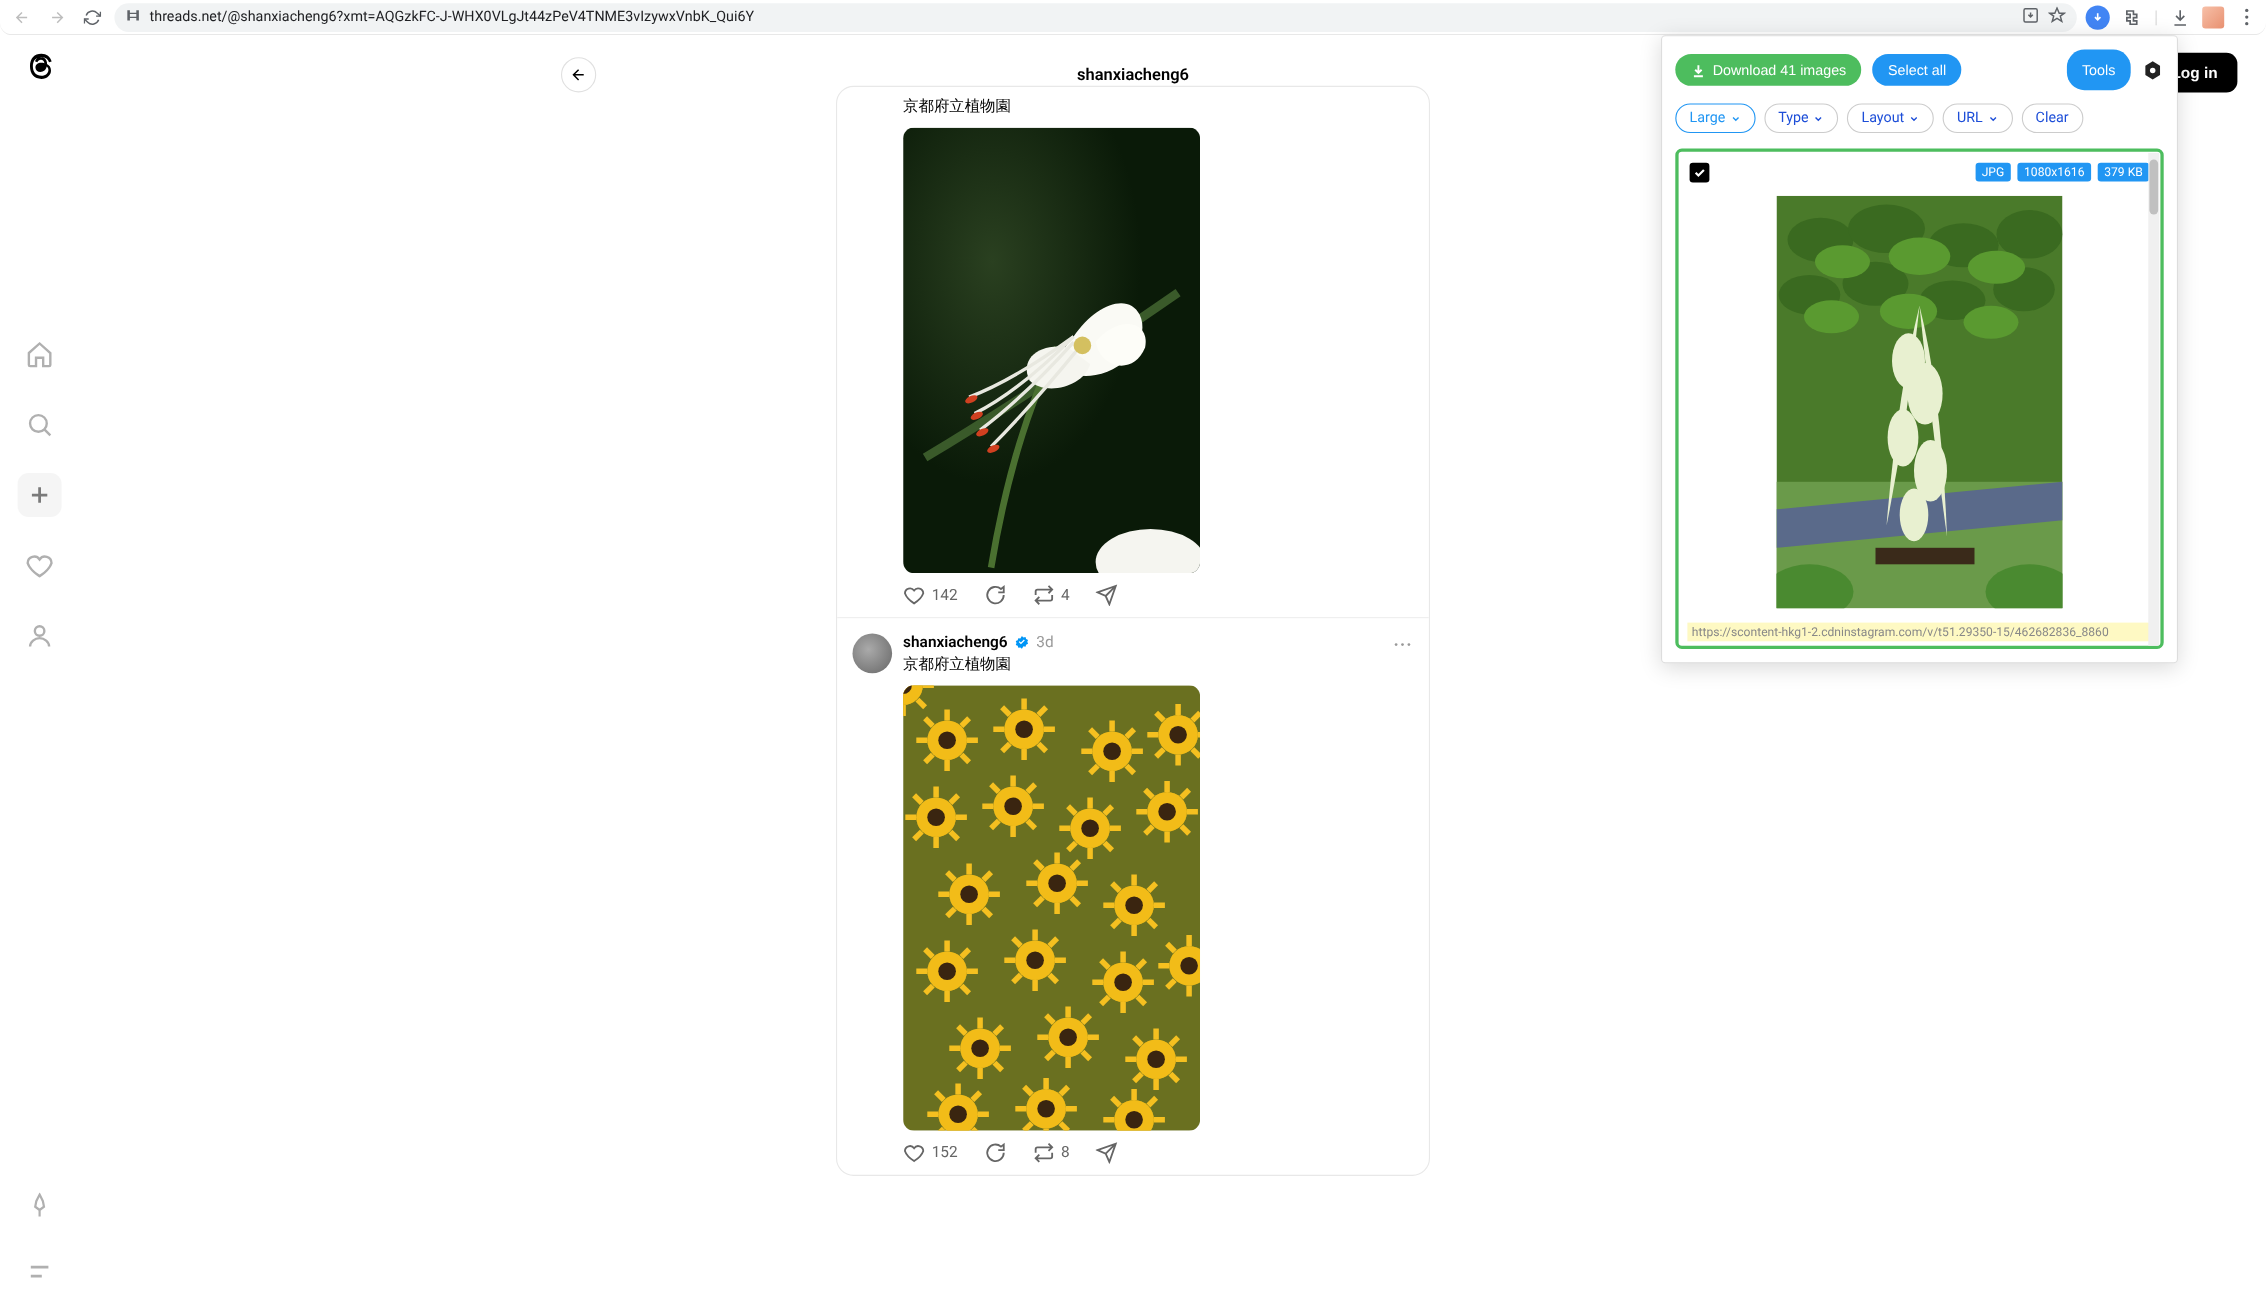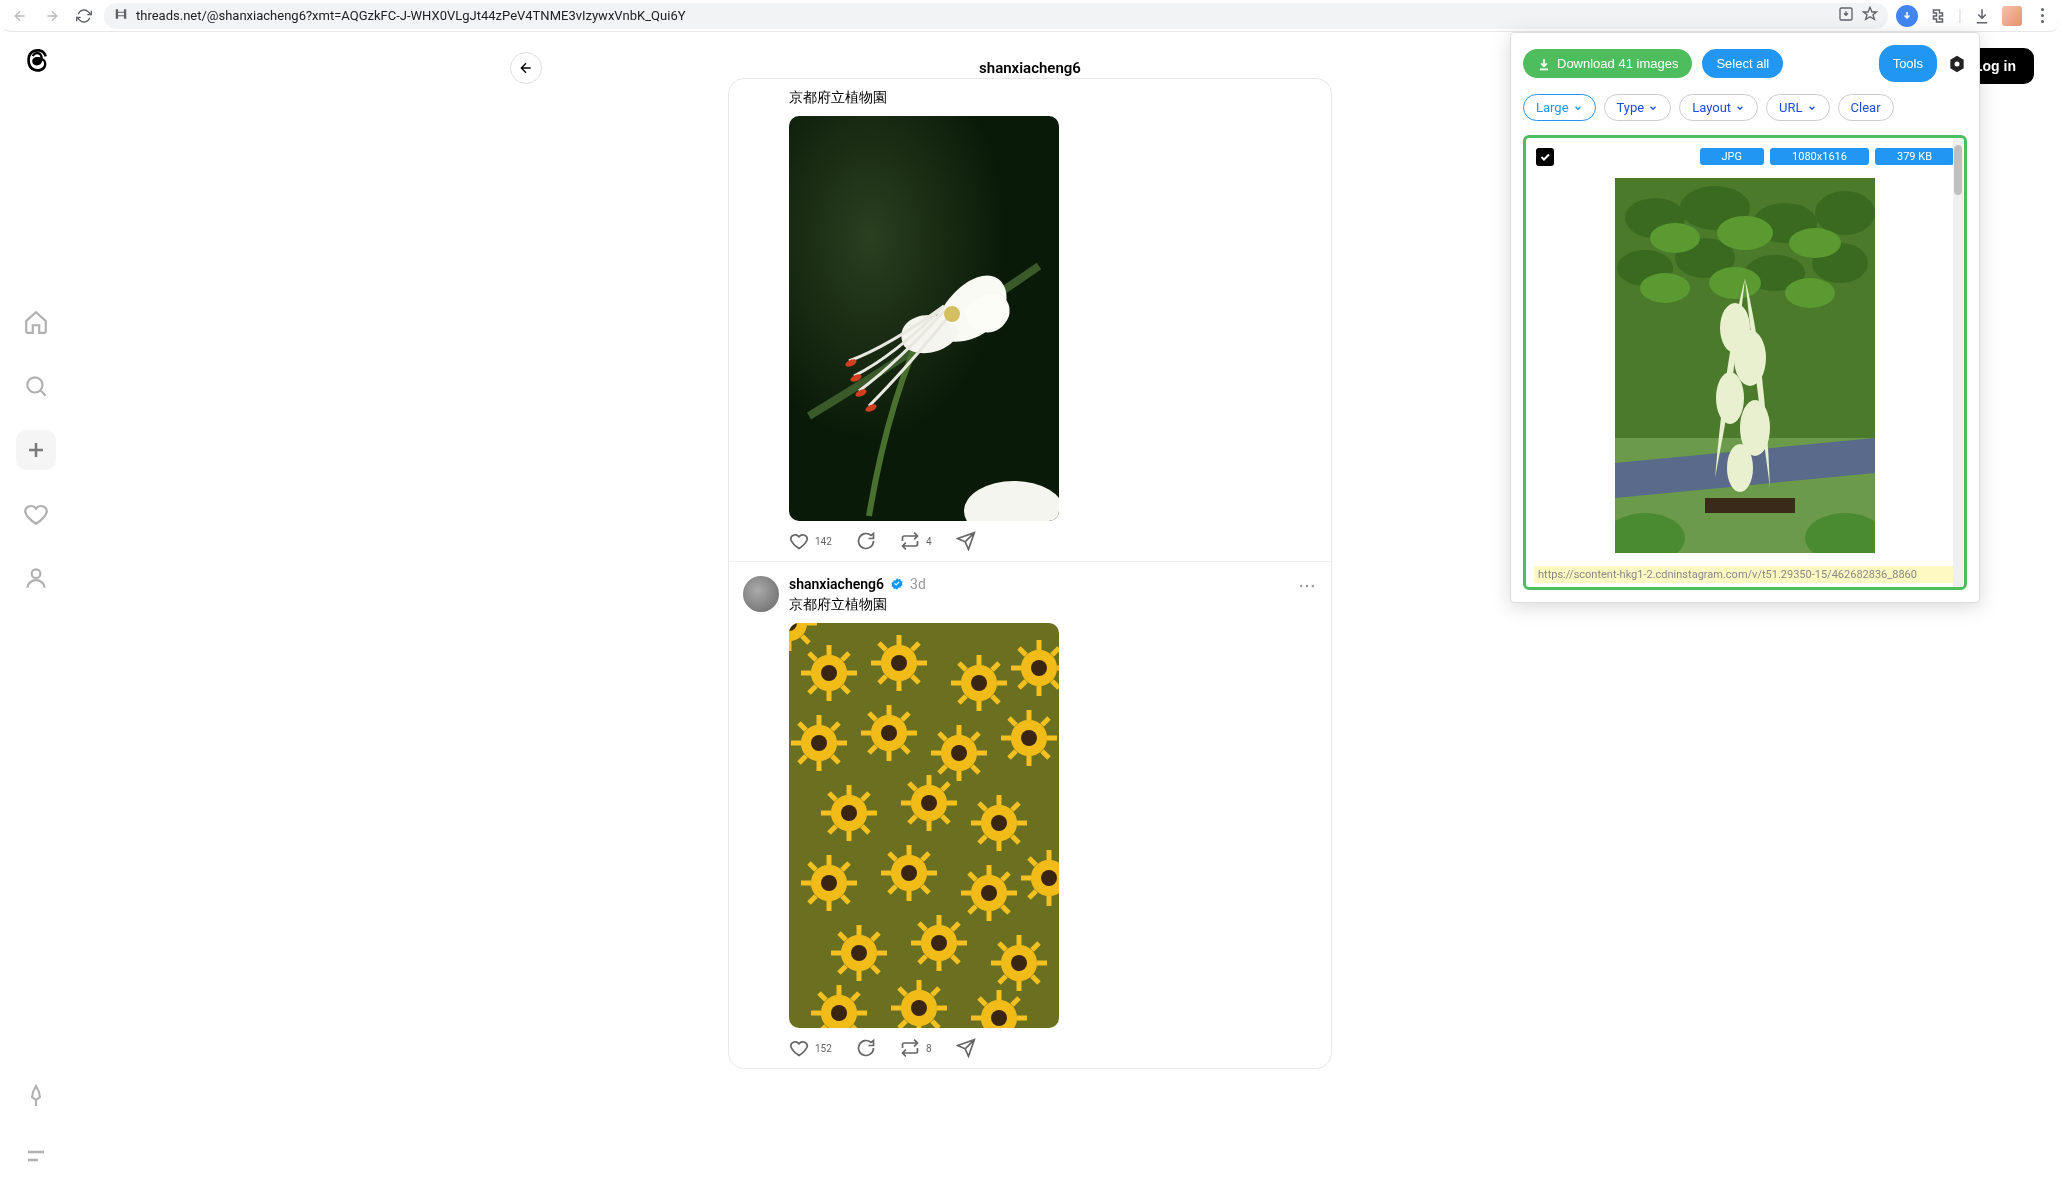--- a/index.html
+++ b/index.html
@@ -30,50 +30,50 @@
 .rail-btn.compose { background: #f5f5f5; color: #7a7a7a; }
 .rail-bottom { position: absolute; bottom: 12px; display: flex; flex-direction: column; gap: 20px; align-items: center; }
 
 
 .feed-header { position: absolute; top: 0; left: 0; right: 0; height: 72px; display: flex; align-items: center; justify-content: center; }
 .back-btn { position: absolute; left: 510px; top: 50%; transform: translateY(-50%); width: 32px; height: 32px; border-radius: 50%; border: 1px solid #e0e0e0; display: flex; align-items: center; justify-content: center; color: #000; }
 .feed-title { font-size: 15px; font-weight: 600; color: #000; }
 .login-btn { position: absolute; right: 26px; top: 16px; background: #000; color: #fff; border: none; border-radius: 10px; padding: 10px 18px; font-size: 14px; font-weight: 600; }
 
 
-.feed-wrap { position: absolute; top: 46px; left: 50%; transform: translateX(-50%); width: 604px; }
+.feed-wrap { position: absolute; top: 46px; left: 50%; transform: translateX(-50%); width: 540px; }
 .feed-card { background: #fff; border: 1px solid #e8e8e8; border-radius: 16px; overflow: hidden; }
 .post { padding: 14px 18px 10px 60px; position: relative; }
 .post + .post { border-top: 1px solid #eee; }
 .post-avatar { position: absolute; left: 14px; top: 14px; width: 36px; height: 36px; border-radius: 50%; background: radial-gradient(circle at 40% 40%, #aaa, #666); }
 .post-head { display: flex; align-items: center; gap: 6px; font-size: 14px; }
 .post-user { font-weight: 600; color: #000; }
 .verified { width: 14px; height: 14px; }
 .post-time { color: #999; }
 .post-more { position: absolute; right: 14px; top: 14px; color: #999; }
 .post-text { font-size: 14px; color: #000; margin-top: 2px; line-height: 1.5; }
 .post-media { margin-top: 8px; border-radius: 10px; overflow: hidden; width: 270px; }
 .post-media svg { display: block; width: 100%; height: auto; }
-.post-actions { display: flex; align-items: flex-start; gap: 24px; margin-top: 10px; color: #666; font-size: 10px; }
+.post-actions { display: flex; align-items: flex-start; gap: 24px; margin-top: 10px; color: #666; font-size: 14px; }
 .act { display: flex; align-items: center; gap: 6px; }
 
 
 .ext-popup { position: absolute; top: 0; right: 80px; width: 470px; background: #fff; border: 1px solid #ddd; border-radius: 4px; box-shadow: 0 4px 20px rgba(0,0,0,0.15); padding: 12px; }
 .ext-row1 { display: flex; align-items: center; gap: 10px; }
 .dl-btn { background: #4dbd5e; color: #fff; border: none; border-radius: 16px; padding: 7px 14px; font-size: 13px; display: flex; align-items: center; gap: 6px; }
 .sel-btn { background: #2196f3; color: #fff; border: none; border-radius: 16px; padding: 7px 14px; font-size: 13px; }
 .tools-btn { background: #2196f3; color: #fff; border: none; border-radius: 16px; padding: 11px 14px; font-size: 13px; margin-left: auto; }
 .hex-ico { width: 20px; height: 20px; }
 .ext-row2 { display: flex; align-items: center; gap: 8px; margin-top: 12px; }
 .pill { border: 1px solid #ccc; border-radius: 16px; padding: 5px 12px; font-size: 13px; color: #1d4ed8; display: flex; align-items: center; gap: 4px; background: #fff; }
 .pill.active { color: #2196f3; border-color: #2196f3; }
 .ext-grid { margin-top: 14px; border: 3px solid #4dbd5e; border-radius: 6px; padding: 8px; position: relative; height: 455px; overflow: hidden; }
 .chk { position: absolute; left: 10px; top: 10px; width: 18px; height: 18px; background: #000; border-radius: 3px; display: flex; align-items: center; justify-content: center; color: #fff; }
 .badges { position: absolute; right: 10px; top: 10px; display: flex; gap: 6px; }
-.badge { background: #2196f3; color: #fff; font-size: 11px; padding: 2px 22px; border-radius: 3px; }
+.badge { background: #2196f3; color: #fff; font-size: 11px; padding: 2px 6px; border-radius: 3px; }
 .thumb { width: 260px; height: 375px; margin: 32px auto 0; }
 .thumb svg { width: 100%; height: 100%; display: block; }
 .ext-url { position: absolute; bottom: 4px; left: 8px; right: 8px; font-size: 11px; color: #888; white-space: nowrap; overflow: hidden; text-overflow: ellipsis; background:#fef9c3; padding:2px 4px; }
 .ext-scroll { position: absolute; right: 1px; top: 1px; width: 10px; height: 452px; background:#f0f0f0; }
 .ext-scroll-thumb { width: 8px; height: 50px; background:#c0c0c0; border-radius:4px; margin:6px auto 0;}
 </style>
 </head>
 <body>
 
 <div class="browser-bar">

